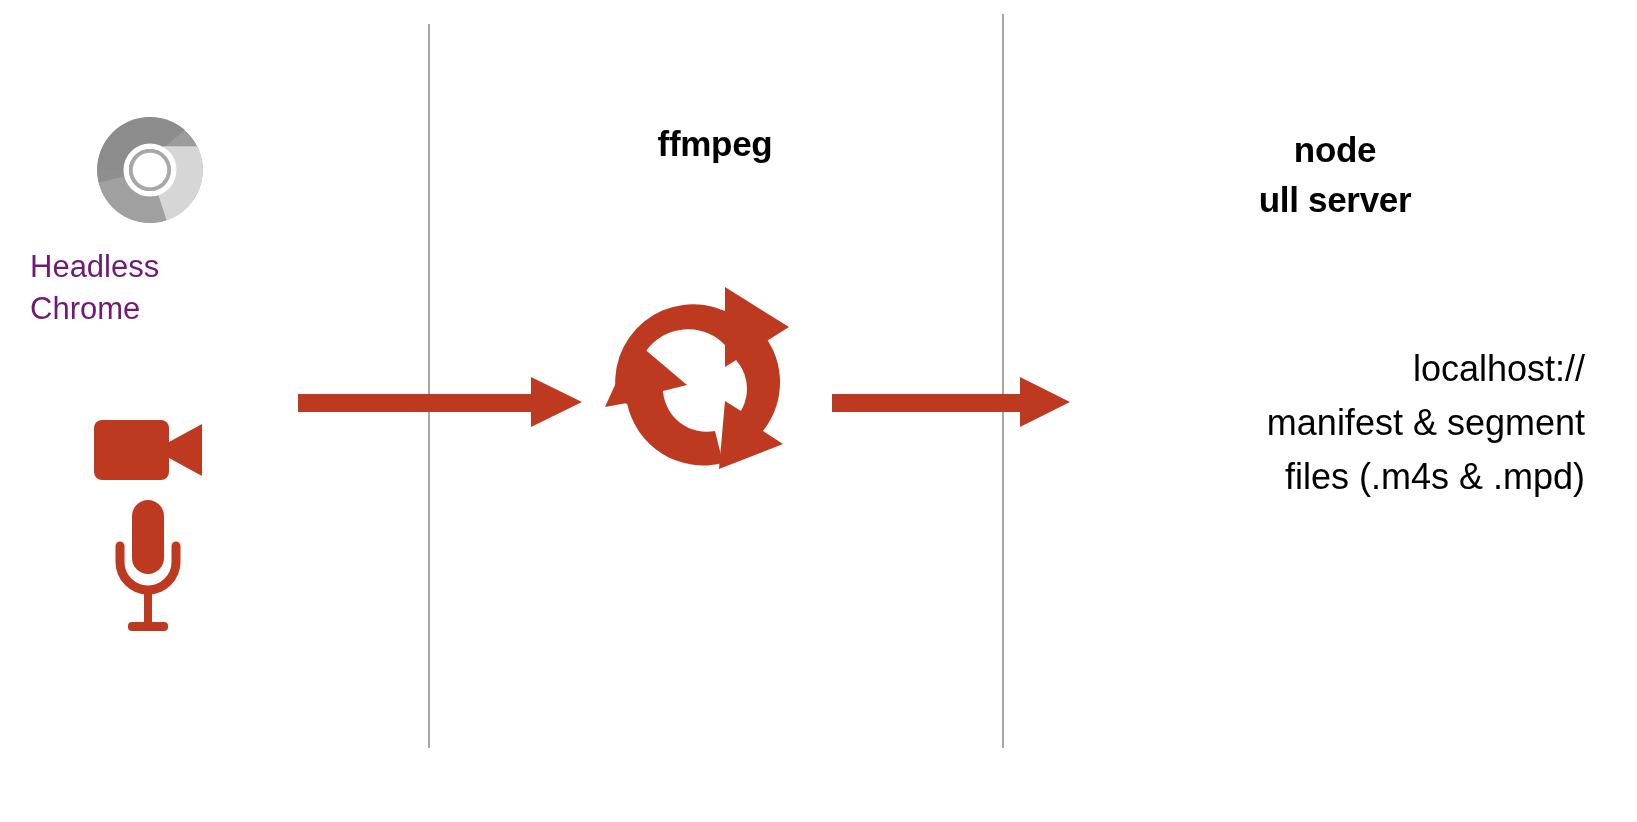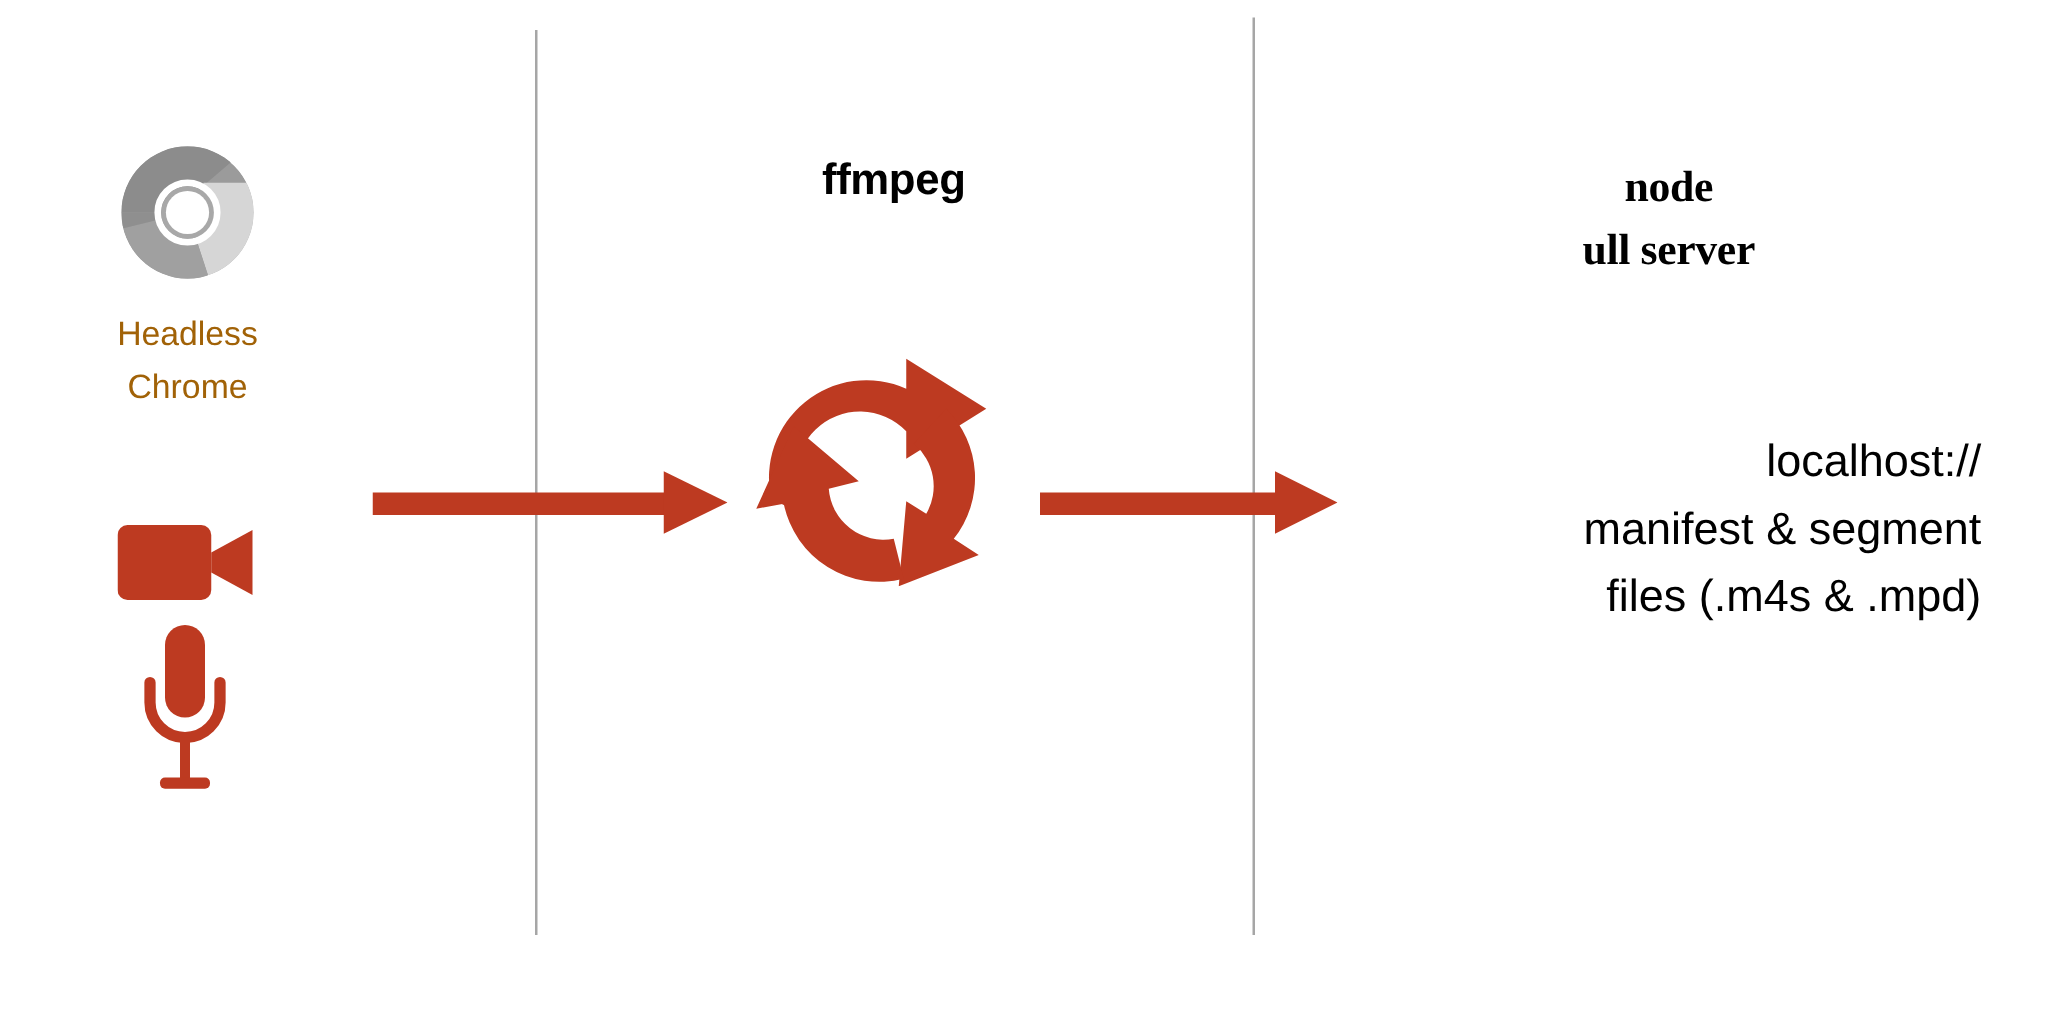--- a/index.html
+++ b/index.html
@@ -34,24 +34,23 @@
     left: 96px;
     top: 116px;
     width: 108px;
     height: 108px;
   }
   .chrome-label {
     position: absolute;
     left: 30px;
     top: 246px;
     width: 240px;
-    text-align: center;
-    font-size: 27px;
+    font-size: 31px;
     line-height: 42px;
-    color: #a16207;
+    color: #701a75;
     white-space: pre-line;
   }
 
   .cam-icon {
     position: absolute;
     left: 94px;
     top: 416px;
     width: 110px;
     height: 68px;
   }
@@ -95,21 +94,20 @@
     position: absolute;
     left: 1110px;
     top: 125px;
     width: 450px;
     text-align: center;
     font-size: 35px;
     font-weight: bold;
     line-height: 50px;
     white-space: pre-line;
     letter-spacing: -0.3px;
-    font-family: Liberation Serif, serif;
   }
   .node-body {
     position: absolute;
     left: 1085px;
     top: 342px;
     width: 500px;
     text-align: right;
     font-size: 36px;
     line-height: 54px;
     white-space: pre-line;

